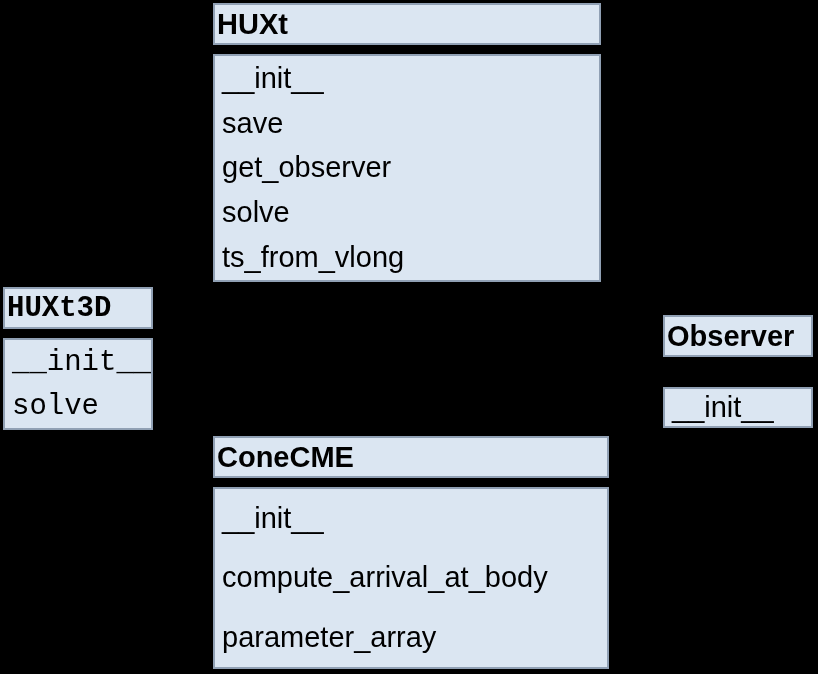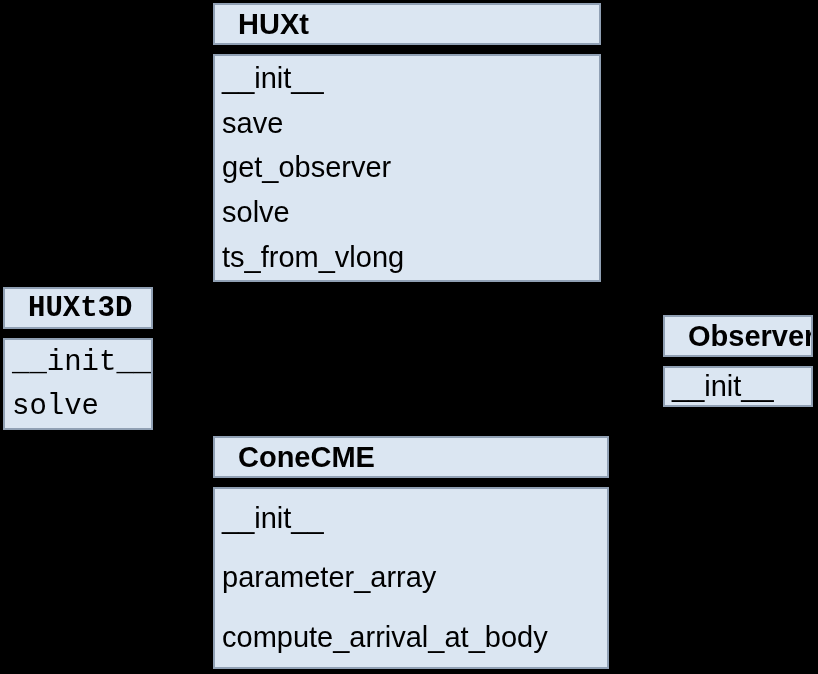--- a/index.html
+++ b/index.html
@@ -20,21 +20,21 @@
     box-sizing: border-box;
     height: 42px;
     border: 2px solid #90a0b4;
     background: #dbe6f2;
     color: #000;
     font-weight: bold;
     font-size: 29px;
     line-height: 1;
     display: flex;
     align-items: center;
-    padding-left: 23px;
+    padding-left: 2px;
     white-space: nowrap;
     overflow: hidden;
   }
   .class-body {
     box-sizing: border-box;
     margin-top: 9px;
     border: 2px solid #f97316;
     background: #dbe6f2;
     color: #000;
     font-size: 29px;
@@ -66,27 +66,27 @@
 </div>
 
 <div class="class-box" style="left:3px; top:287px; width:150px;font-family:Liberation Mono, monospace;">
   <div class="class-header" style="background: rgb(219, 230, 242); border-color: rgb(144, 160, 180); color: rgb(0, 0, 0);">HUXt3D</div>
   <div class="class-body" style="height: 92px; background: rgb(219, 230, 242); border-color: rgb(144, 160, 180); color: rgb(0, 0, 0);">
     <div class="method-row">__init__</div>
     <div class="method-row">solve</div>
   </div>
 </div>
 
-<div class="class-box" style="left:663px; top:315px; width:150px;">
+<div class="class-box" style="left:663px; top:315px; width:150px;gap:21px;">
   <div class="class-header" style="background: rgb(219, 230, 242); border-color: rgb(144, 160, 180); color: rgb(0, 0, 0);">Observer</div>
   <div class="class-body" style="height: 41px; background: rgb(219, 230, 242); border-color: rgb(144, 160, 180); color: rgb(0, 0, 0);">
     <div class="method-row">__init__</div>
   </div>
 </div>
 
 <div class="class-box" style="left:213px; top:436px; width:396px;">
   <div class="class-header" style="background: rgb(219, 230, 242); border-color: rgb(144, 160, 180); color: rgb(0, 0, 0);">ConeCME</div>
   <div class="class-body" style="height: 182px; background: rgb(219, 230, 242); border-color: rgb(144, 160, 180); color: rgb(0, 0, 0);">
     <div class="method-row">__init__</div>
+    <div class="method-row">compute_arrival_at_body</div>
     <div class="method-row">parameter_array</div>
-    <div class="method-row">compute_arrival_at_body</div>
   </div>
 </div>
 
 </body></html>

